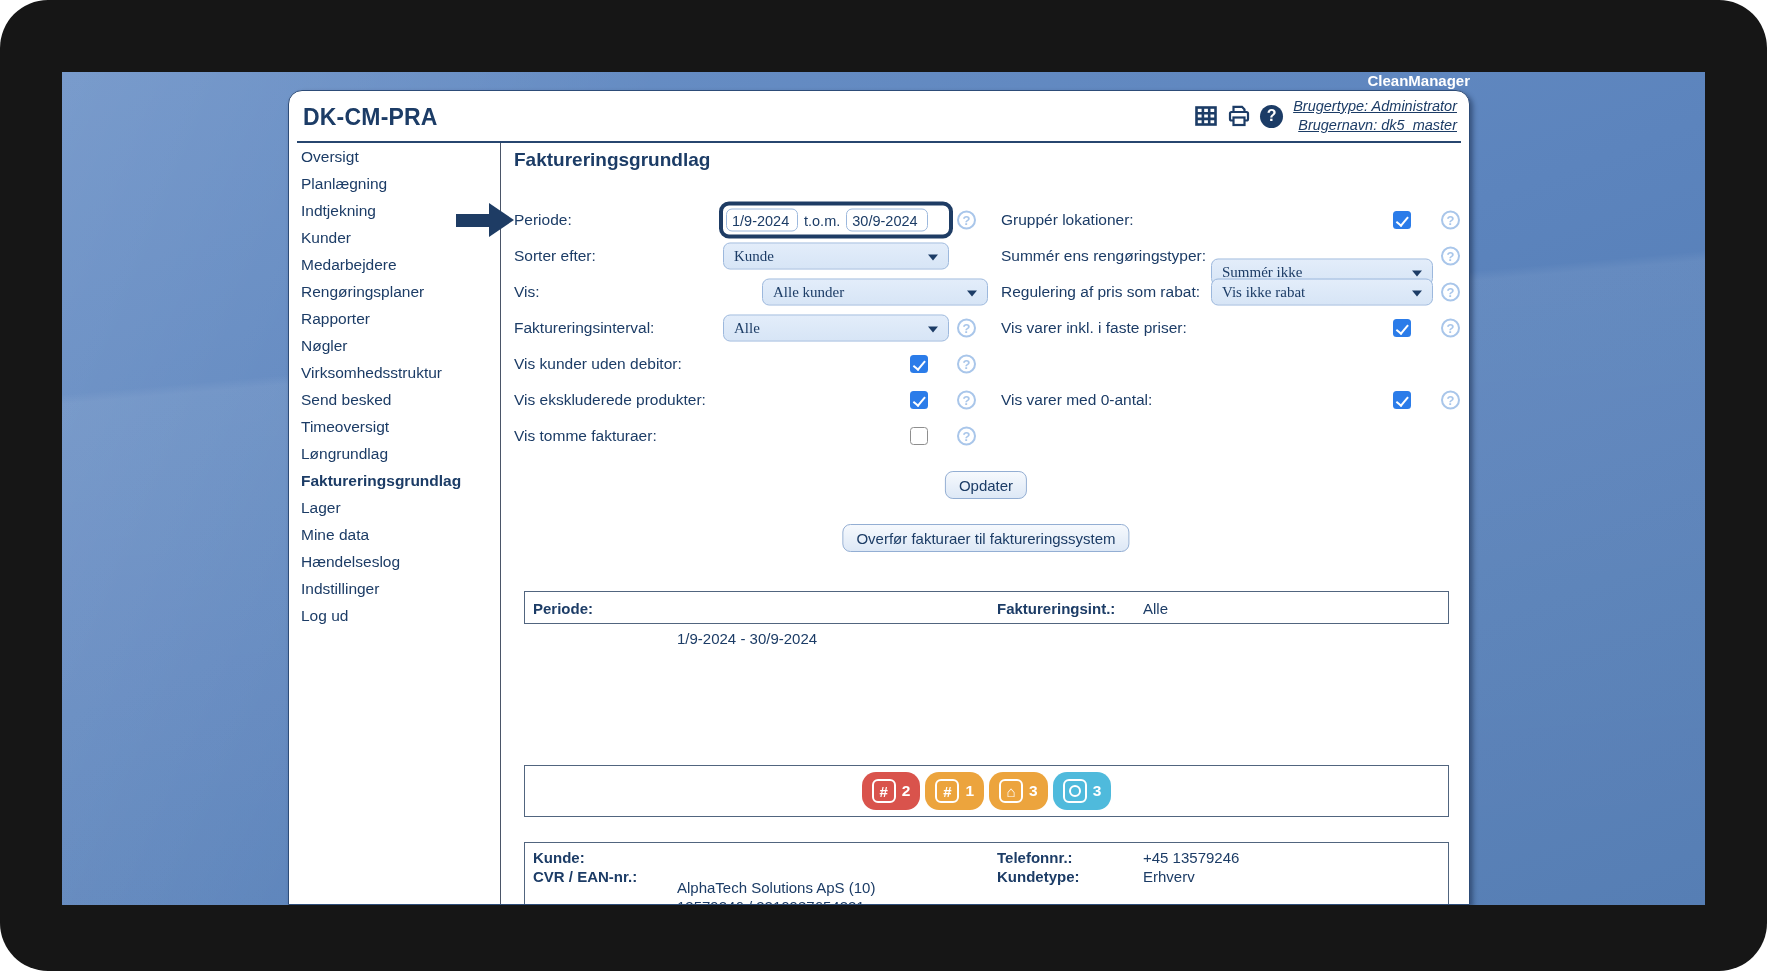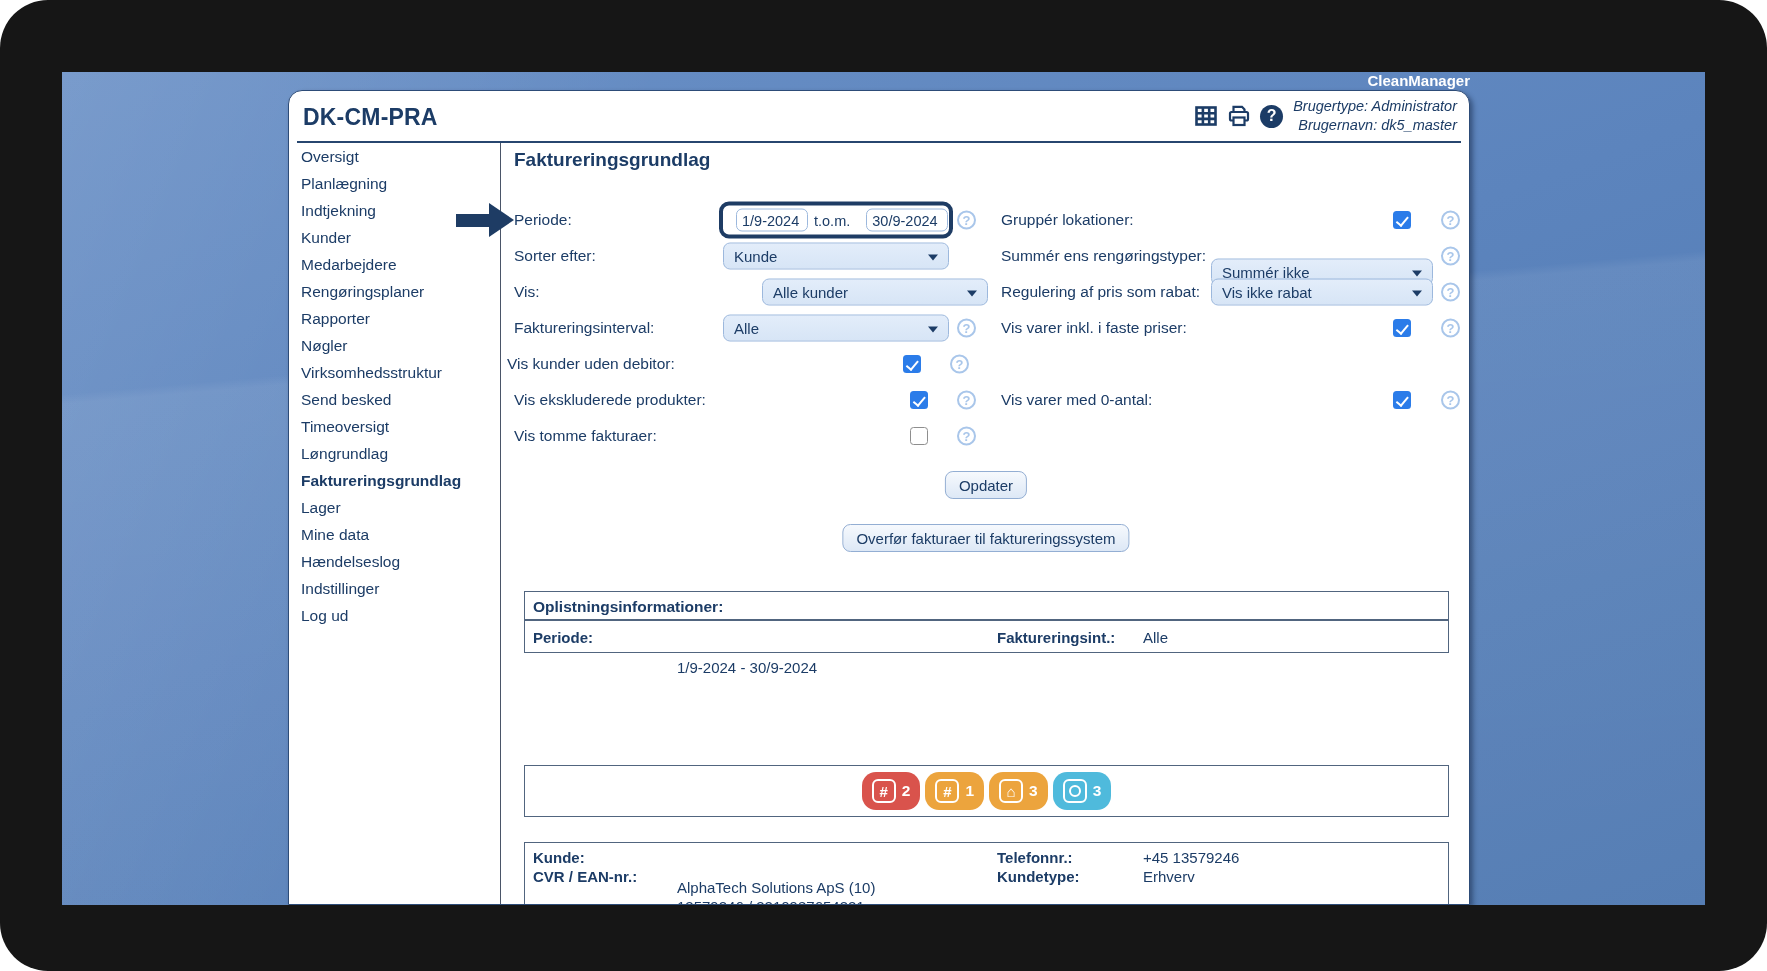--- a/index.html
+++ b/index.html
@@ -37,39 +37,39 @@
   
   .win-header { position:absolute; left:8px; right:8px; top:0; height:52px; border-bottom:2px solid #27466f; }
   .app-title { position:absolute; left:6px; top:13px; font-size:23px; font-weight:bold; letter-spacing:.2px; }
   .hdr-right { position:absolute; right:4px; top:6px; display:flex; align-items:center; gap:10px; }
   .hdr-icons { display:flex; align-items:center; gap:9px; }
   .hdr-icons svg { display:block; }
   .help-filled {
     width:23px; height:23px; border-radius:50%; background:#1c3c66; color:#fff;
     display:flex; align-items:center; justify-content:center; font-size:16px; font-weight:bold;
   }
-  .user-lines { text-align:right; font-style:italic; font-size:14.5px; line-height:19px; }
+  .user-lines { text-align:right; font-style:italic; font-size:14.5px; line-height:19px;text-decoration:underline; }
 
   
   .sidebar { position:absolute; left:0; top:52px; width:212px; bottom:0; border-right:1px solid #4a5568; }
   .side-item { padding:4px 0 4px 12px; font-size:15.5px; line-height:19px; color:#1c3c66; cursor:pointer; }
   .side-item.active { font-weight:bold; }
 
   
   .main { position:absolute; left:212px; top:52px; right:0; bottom:0; }
   .page-title { position:absolute; left:13px; top:6px; font-size:19px; font-weight:bold; }
 
   .frow { position:absolute; height:36px; width:470px; }
   .flabel { position:absolute; left:0; top:50%; transform:translateY(-50%); font-size:15.5px; white-space:nowrap; }
 
   .select {
     position:absolute; top:50%; transform:translateY(-50%);
     width:226px; height:27px; border:1px solid #9cb8dd; border-radius:7px;
     background:linear-gradient(#e3edfa,#d7e5f6); display:flex; align-items:center;
-    padding:0 24px 0 10px; font-size:15px; cursor:pointer;
+    padding:0 24px 0 10px; font-size:15px; cursor:pointer;font-family:Liberation Serif, serif;
   }
   .select .caret {
     position:absolute; right:10px; top:50%; margin-top:-2px;
     width:0; height:0; border-left:5.5px solid transparent; border-right:5.5px solid transparent;
     border-top:6.5px solid #1c3c66;
   }
 
   .checkbox { position:absolute; top:50%; transform:translateY(-50%); width:18px; height:18px; border-radius:3.5px; background:#2b7ce9; cursor:pointer; }
   .checkbox::after {
     content:""; position:absolute; left:6px; top:2.5px; width:4.5px; height:9.5px;
@@ -87,21 +87,21 @@
   .help::after { content:"?"; }
 
   
   .period-box {
     position:absolute; left:205px; top:50%; transform:translateY(-50%);
     width:234px; height:37px; border:4.5px solid #1e3c64; border-radius:10px;
     background:#fff; display:flex; align-items:center; gap:6px; padding:0 3px;
   }
   .period-box input {
     height:23px; border:1.4px solid #9cb8dd; border-radius:6px;
-    font-family:inherit; font-size:14.5px; color:#1c3c66; padding:0 5px; outline:none;margin-left:10px;
+    font-family:inherit; font-size:14.5px; color:#1c3c66; padding:0 5px; outline:none;
   }
   .inp-from { width:72px; }
   .inp-to { width:82px; }
   .tom { font-size:14.5px; color:#1c3c66; }
 
   
   .btn {
     position:absolute; transform:translateX(-50%);
     height:28px; border:1px solid #93aed3; border-radius:8px;
     background:linear-gradient(#f6f9fd,#dde8f6);
@@ -246,21 +246,21 @@
 
         <div class="frow" style="left:13px; top:167px;">
           <span class="flabel">Faktureringsinterval:</span>
           <div class="select" style="left:209px;">
             <span>Alle</span>
               <span class="caret"></span>
           </div>
           <span class="help" style="left:443px;"></span>
         </div>
 
-        <div class="frow" style="left:6px; top:203px;">
+        <div class="frow" style="left:13px; top:203px;">
           <span class="flabel">Vis kunder uden debitor:</span>
           <div class="checkbox" style="left:396px;"></div>
           <span class="help" style="left:443px;"></span>
         </div>
 
         <div class="frow" style="left:13px; top:239px;">
           <span class="flabel">Vis ekskluderede produkter:</span>
           <div class="checkbox" style="left:396px;"></div>
           <span class="help" style="left:443px;"></span>
         </div>
@@ -305,21 +305,20 @@
         <div class="frow" style="left:500px; top:239px;">
           <span class="flabel">Vis varer med 0-antal:</span>
           <div class="checkbox" style="left:392px;"></div>
           <span class="help" style="left:440px;"></span>
         </div>
 
         <button class="btn" style="left:485px; top:328px;">Opdater</button>
         <button class="btn" style="left:485px; top:381px;">Overfør fakturaer til faktureringssystem</button>
 
         <div class="box" style="left:23px; top:448px;">
-          <div class="it-header">Oplistningsinformationer:</div>
           <div class="it-row">
             <span class="lbl c1">Periode:</span>
             <span class="val v1">1/9-2024 - 30/9-2024</span>
             <span class="lbl c2">Faktureringsint.:</span>
             <span class="val v2">Alle</span>
           </div>
         </div>
 
         <div class="box badge-box" style="left:23px;">
           <div class="badge badge-red">

